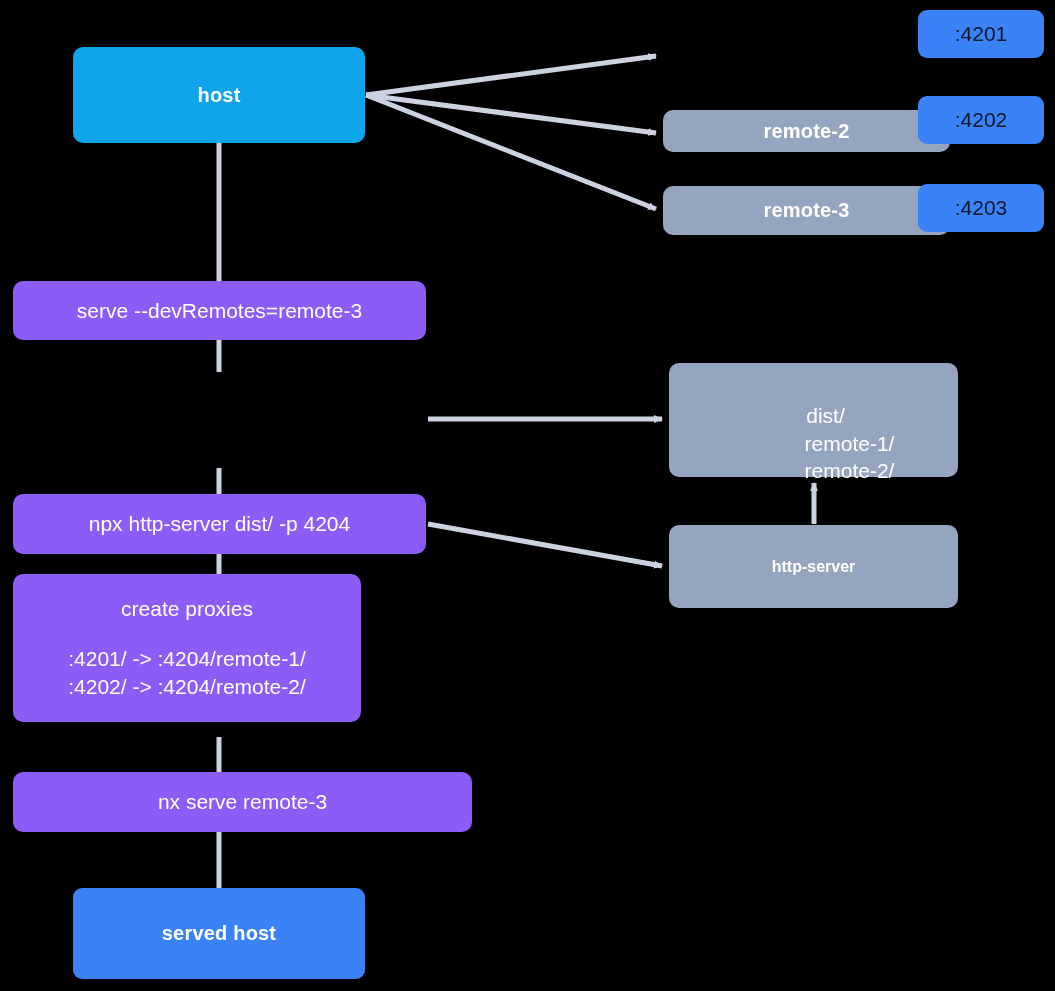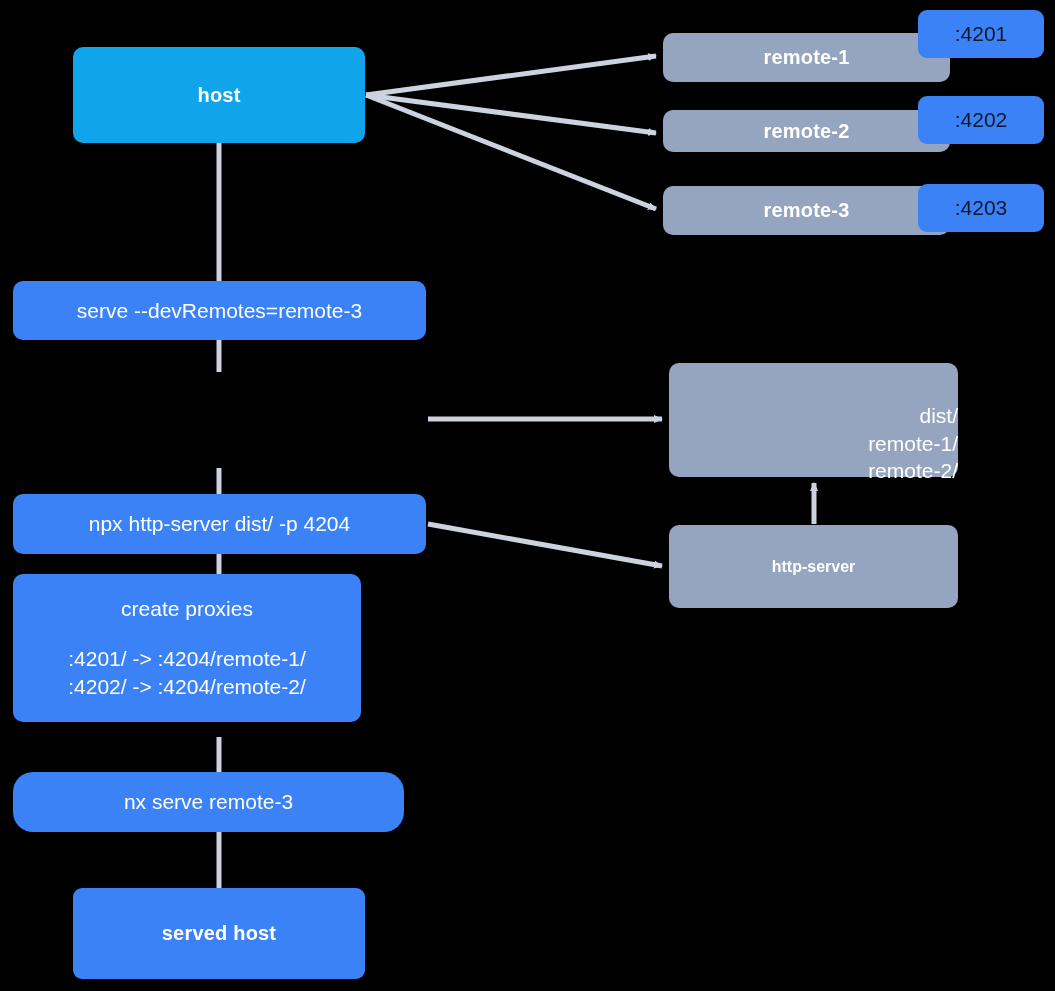--- a/index.html
+++ b/index.html
@@ -59,42 +59,42 @@
   .node-gray {
     background: #95A5C0;
     font-weight: normal;
     font-size: 21px;
   }
   .node-gray.bold {
     font-weight: bold;
     font-size: 16px;
   }
   .node-cmd {
-    background: #3b82f6;
+    background: #8b5cf6;
     font-weight: normal;
     font-size: 21px;
     padding: 6px 14px;
   }
   .badge {
     position: absolute;
     box-sizing: border-box;
     display: flex;
     align-items: center;
     justify-content: center;
     background: #3B82F6;
     color: #0f172a;
     border-radius: 9px;
     font-size: 21px;
     font-weight: normal;
   }
   .dist-lines {
     width: 100%;
     padding-left: 24px;
     box-sizing: border-box;
-    text-align: right;
+    text-align: center;
     margin-top: 47px;
   }
   .dist-lines .l2, .dist-lines .l3 {
     padding-left: 48px;
   }
   .cmd-lines .blank {
     display: block;
     height: 22px;
   }
   .proxy-line { white-space: pre; }
@@ -140,23 +140,20 @@
 
     <g>
       <line x1="814" y1="524" x2="814" y2="483" stroke="#CBD2E0" stroke-width="5" marker-end="url(#arrowhead)"></line>
     </g>
   </svg>
 
   <div class="node node-host" style="left:73px; top:47px; width:292px; height:96px;">
     <span>host</span>
   </div>
 
-  <div class="node node-remote" style="left:663px; top:33px; width:287px; height:49px;">
-    <span>remote-1</span>
-  </div>
   <div class="badge" style="left:918px; top:10px; width:126px; height:48px;">
     <span>:4201</span>
   </div>
 
   <div class="node node-remote" style="left:663px; top:110px; width:287px; height:42px;">
     <span>remote-2</span>
   </div>
   <div class="badge" style="left:918px; top:96px; width:126px; height:48px;">
     <span>:4202</span>
   </div>
@@ -177,21 +174,21 @@
     <span>npx http-server dist/ -p 4204</span>
   </div>
 
   <div class="node node-cmd cmd-lines" style="left:13px; top:574px; width:348px; height:148px;">
     <span>create proxies</span>
     <span class="blank"></span>
     <span class="proxy-line">:4201/ -&gt; :4204/remote-1/</span>
     <span class="proxy-line">:4202/ -&gt; :4204/remote-2/</span>
   </div>
 
-  <div class="node node-cmd" style="left:13px; top:772px; width:391px; height:60px;border-radius:20px;">
+  <div class="node node-cmd" style="left:13px; top:772px; width:459px; height:60px;">
     <span>nx serve remote-3</span>
   </div>
 
   <div class="node node-served" style="left:73px; top:888px; width:292px; height:91px;">
     <span>served host</span>
   </div>
 
   <div class="node node-gray" style="left:669px; top:363px; width:289px; height:114px; align-items:flex-start; justify-content:center;">
     <div class="dist-lines">
       <div class="l1">dist/</div>

